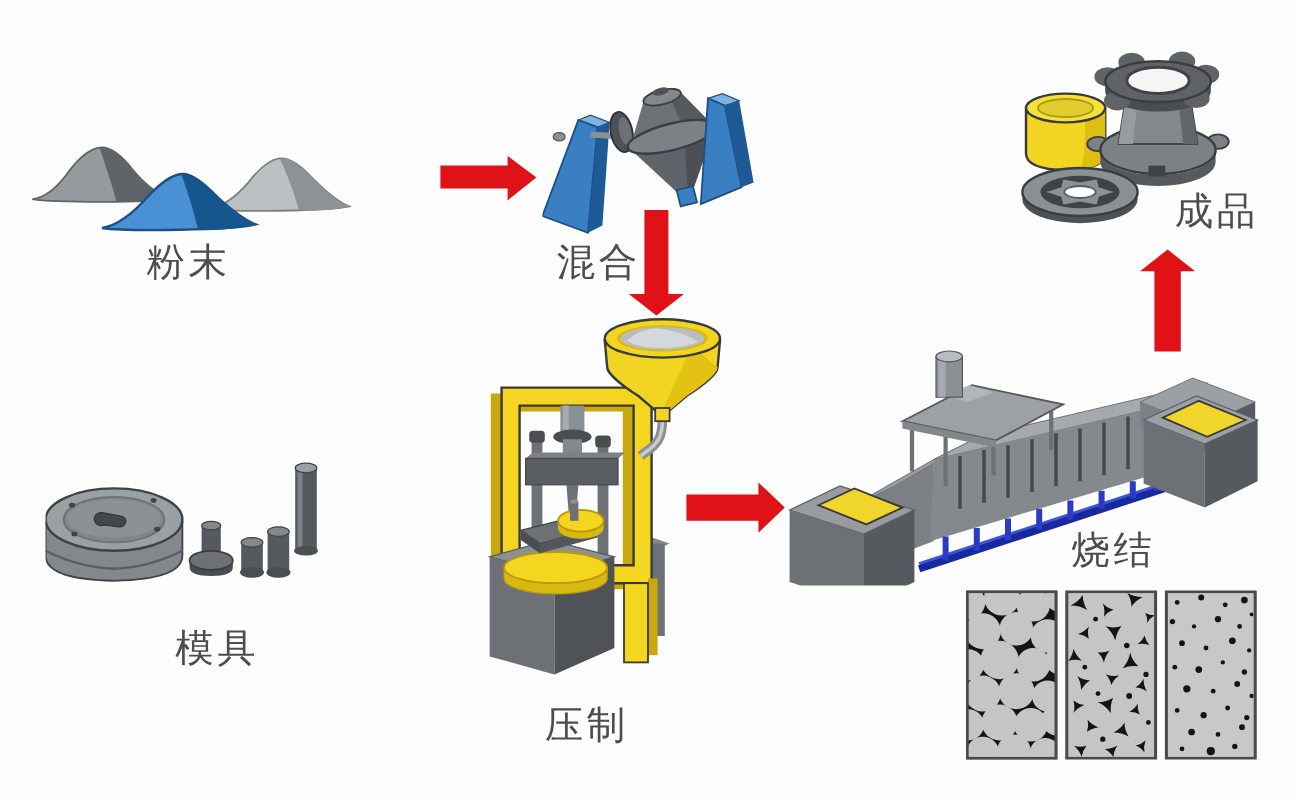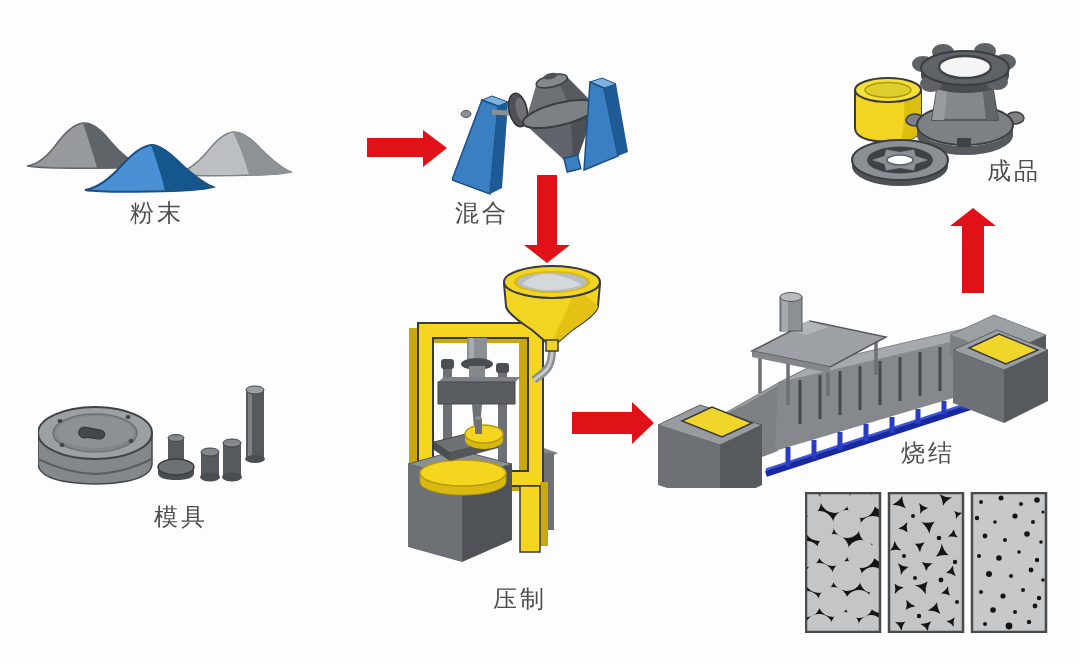--- a/index.html
+++ b/index.html
@@ -2,21 +2,21 @@
 <html><head>
 <meta charset="utf-8">
 <style>
   html,body{margin:0;padding:0;background:#ffffff;}
   .canvas{
     position:relative;width:1080px;height:664px;background:#fdfdfd;overflow:hidden;
     font-family:"DejaVu Sans","Liberation Sans",sans-serif;
   }
   .abs{position:absolute;}
   .stage-label{
-    position:absolute;color:#4d4d4d;font-size:24px;letter-spacing:3px;
+    position:absolute;color:#4d4d4d;font-size:32px;letter-spacing:3px;
     transform:translateX(-50%);white-space:nowrap;font-weight:500;
   }
 </style>
 </head>
 <body>
 
 <div class="canvas">
 
   <svg class="abs" style="left:25px;top:112px" width="268" height="98" viewBox="0 0 268 98">
     <path d="M2,54 C10,53 20,47 30,34 C40,20 50,12 58,11 C66,10 76,17 86,30 C96,42 106,50 118,54 C100,57 20,57 2,54 Z" fill="#96999d" stroke="#5f6468" stroke-width="1.5"></path>
@@ -369,19 +369,19 @@
           <circle cx="230" cy="114" r="2.4"></circle>
         <circle cx="180" cy="132" r="2"></circle>
           <circle cx="204" cy="134" r="3.4"></circle>
           <circle cx="224" cy="130" r="2.2"></circle>
       </g>
       <rect x="167" y="1" width="74" height="139" fill="none" stroke="#4a4a4a" stroke-width="2.5"></rect>
     </g>
   </svg>
 
   <div class="stage-label" style="left:157px;top:197px">粉末</div>
-  <div class="stage-label" style="left:482px;top:197px">混合</div>
-  <div class="stage-label" style="left:181px;top:501px">模具</div>
-  <div class="stage-label" style="left:520px;top:583px">压制</div>
+  <div class="stage-label" style="left:499px;top:197px">混合</div>
+  <div class="stage-label" style="left:181px;top:519px">模具</div>
+  <div class="stage-label" style="left:489px;top:583px">压制</div>
   <div class="stage-label" style="left:928px;top:437px">烧结</div>
   <div class="stage-label" style="left:1014px;top:155px">成品</div>
 
 </div>
 
 </body></html>

